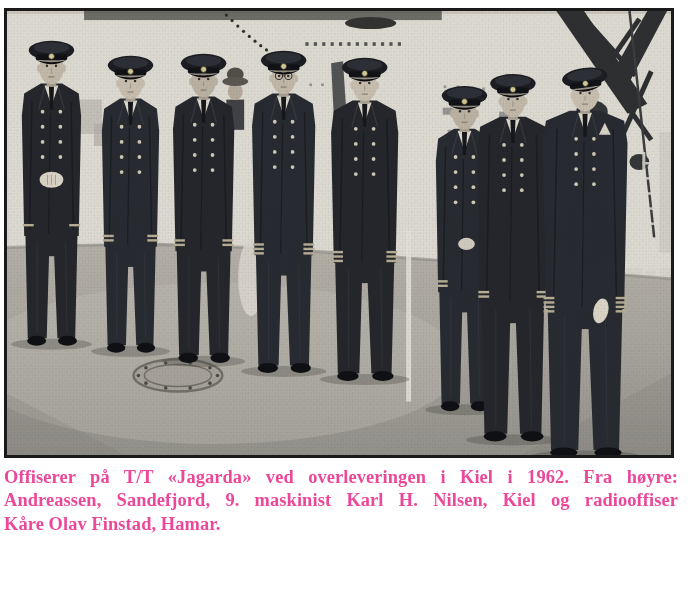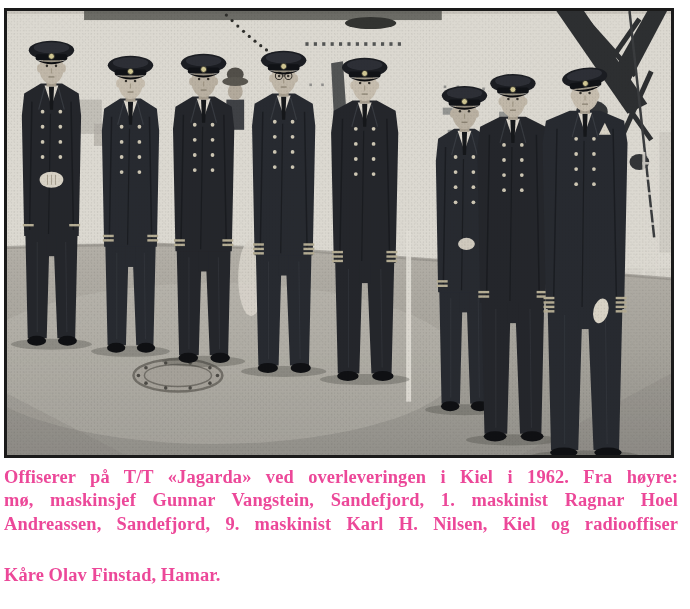--- a/index.html
+++ b/index.html
@@ -11,21 +11,21 @@
     position:absolute;left:4px;top:8px;width:664px;height:444px;
     border:3px solid #1a1a1a;background:#d6d3cb;
   }
   .photo-frame svg{display:block;width:100%;height:100%;}
   .caption{
     position:absolute;left:4px;top:466px;width:674px;
     font-weight:bold;font-size:18.4px;line-height:23.4px;color:#ec4899;
     letter-spacing:0.1px;
   }
   .caption-line{text-align:justify;text-align-last:justify;}
-  .caption-line.last{text-align:justify;text-align-last:left;margin-top:28px;}
+  .caption-line.last{text-align:justify;text-align-last:left;}
 </style>
 </head>
 <body>
 
 <div class="photo-frame" role="img" aria-label="Offiserer på T/T «Jagarda» ved overleveringen i Kiel i 1962. Fra høyre: kaptein Olsen, Nøtterøy, overstyrmann Sigvald Landmark, Nøtterøy, 1. styrmann Daniel Waage, Stavanger, 2. styrmann Jean Ragnarson, Malmø, maskinsjef Gunnar Vangstein, Sandefjord, 1. maskinist Ragnar Hoel Andreassen, Sandefjord, 2. maskinist Karl H. Nilsen, Kiel og radiooffiser Kåre Olav Finstad, Hamar.">
   <svg id="scene" viewBox="0 0 672 441" preserveAspectRatio="none">
       <defs>
         <linearGradient id="deckG" x1="0" y1="0" x2="0" y2="1">
           <stop offset="0" stop-color="#b3afa7"></stop>
           <stop offset="0.5" stop-color="#a6a39b"></stop>
@@ -518,16 +518,15 @@
         <polygon points="599,123 611,123 605,111" fill="#d9d3c6"></polygon>
         <ellipse cx="601" cy="297.9" rx="7.5" ry="12.5" fill="#d9d3c6" transform="rotate(14 601 297.9)"></ellipse>
       </g>
       <rect x="0" y="0" width="672" height="441" fill="url(#ht1)" opacity="0.1"></rect>
       <rect x="0" y="0" width="672" height="441" fill="url(#ht2)" opacity="0.06"></rect>
     </svg>
 </div>
 
 <div class="caption">
   <div class="caption-line">Offiserer på T/T «Jagarda» ved overleveringen i Kiel i 1962. Fra høyre:</div>
-  <div class="caption-line">mø, maskinsjef Gunnar Vangstein, Sandefjord, 1. maskinist Ragnar Hoel</div>
   <div class="caption-line">Andreassen, Sandefjord, 9. maskinist Karl H. Nilsen, Kiel og radiooffiser</div>
   <div class="caption-line last">Kåre Olav Finstad, Hamar.</div>
 </div>
 
 </body></html>

